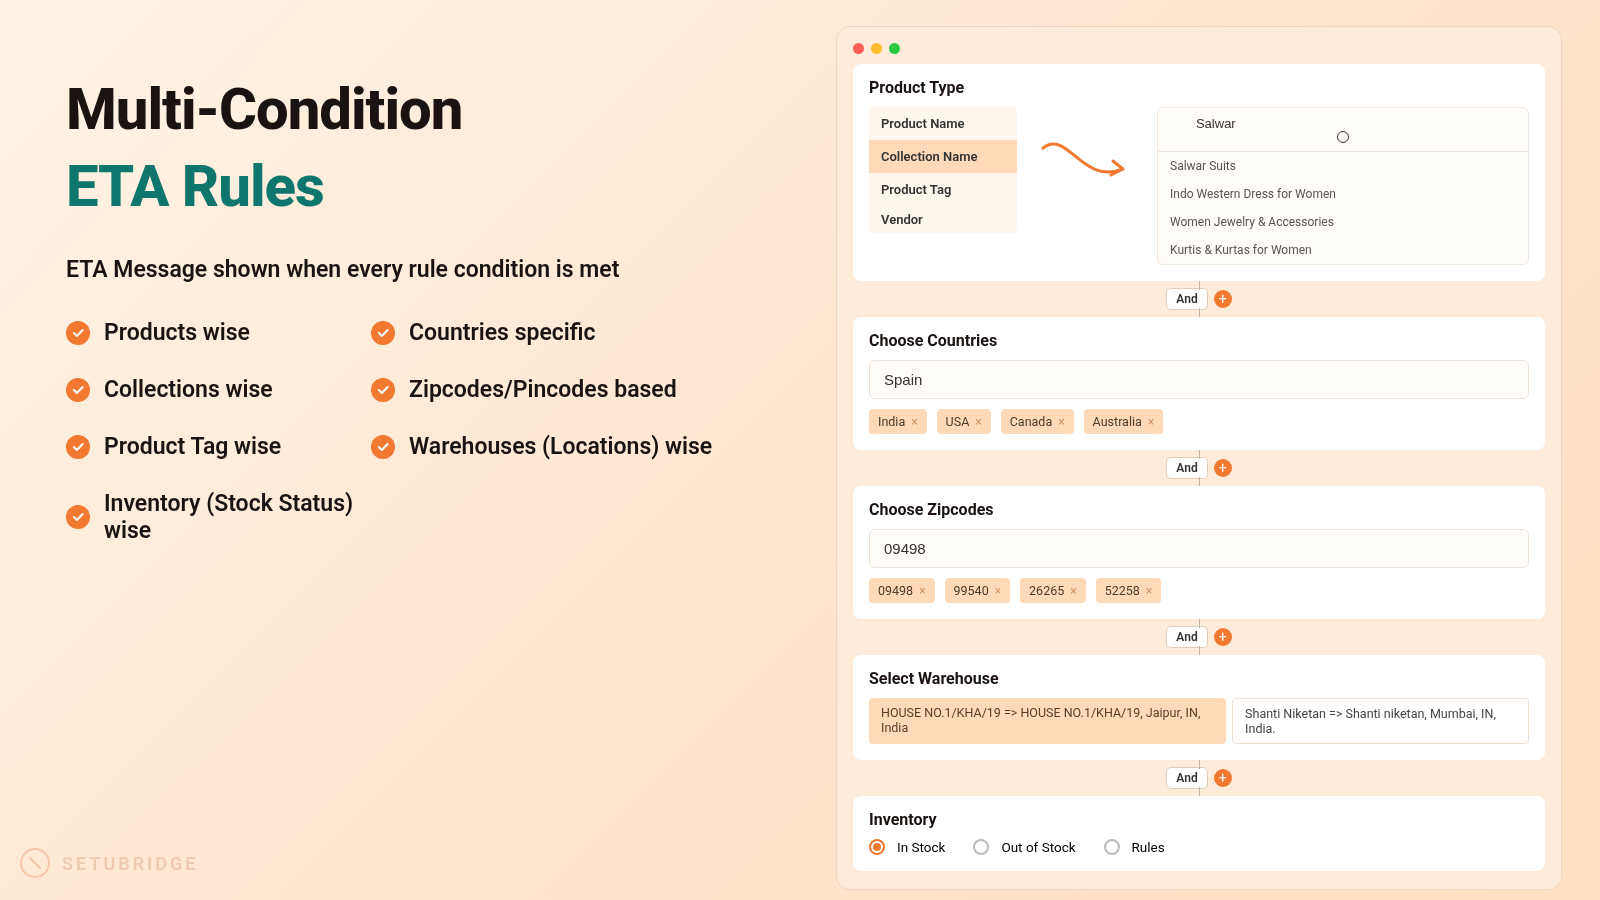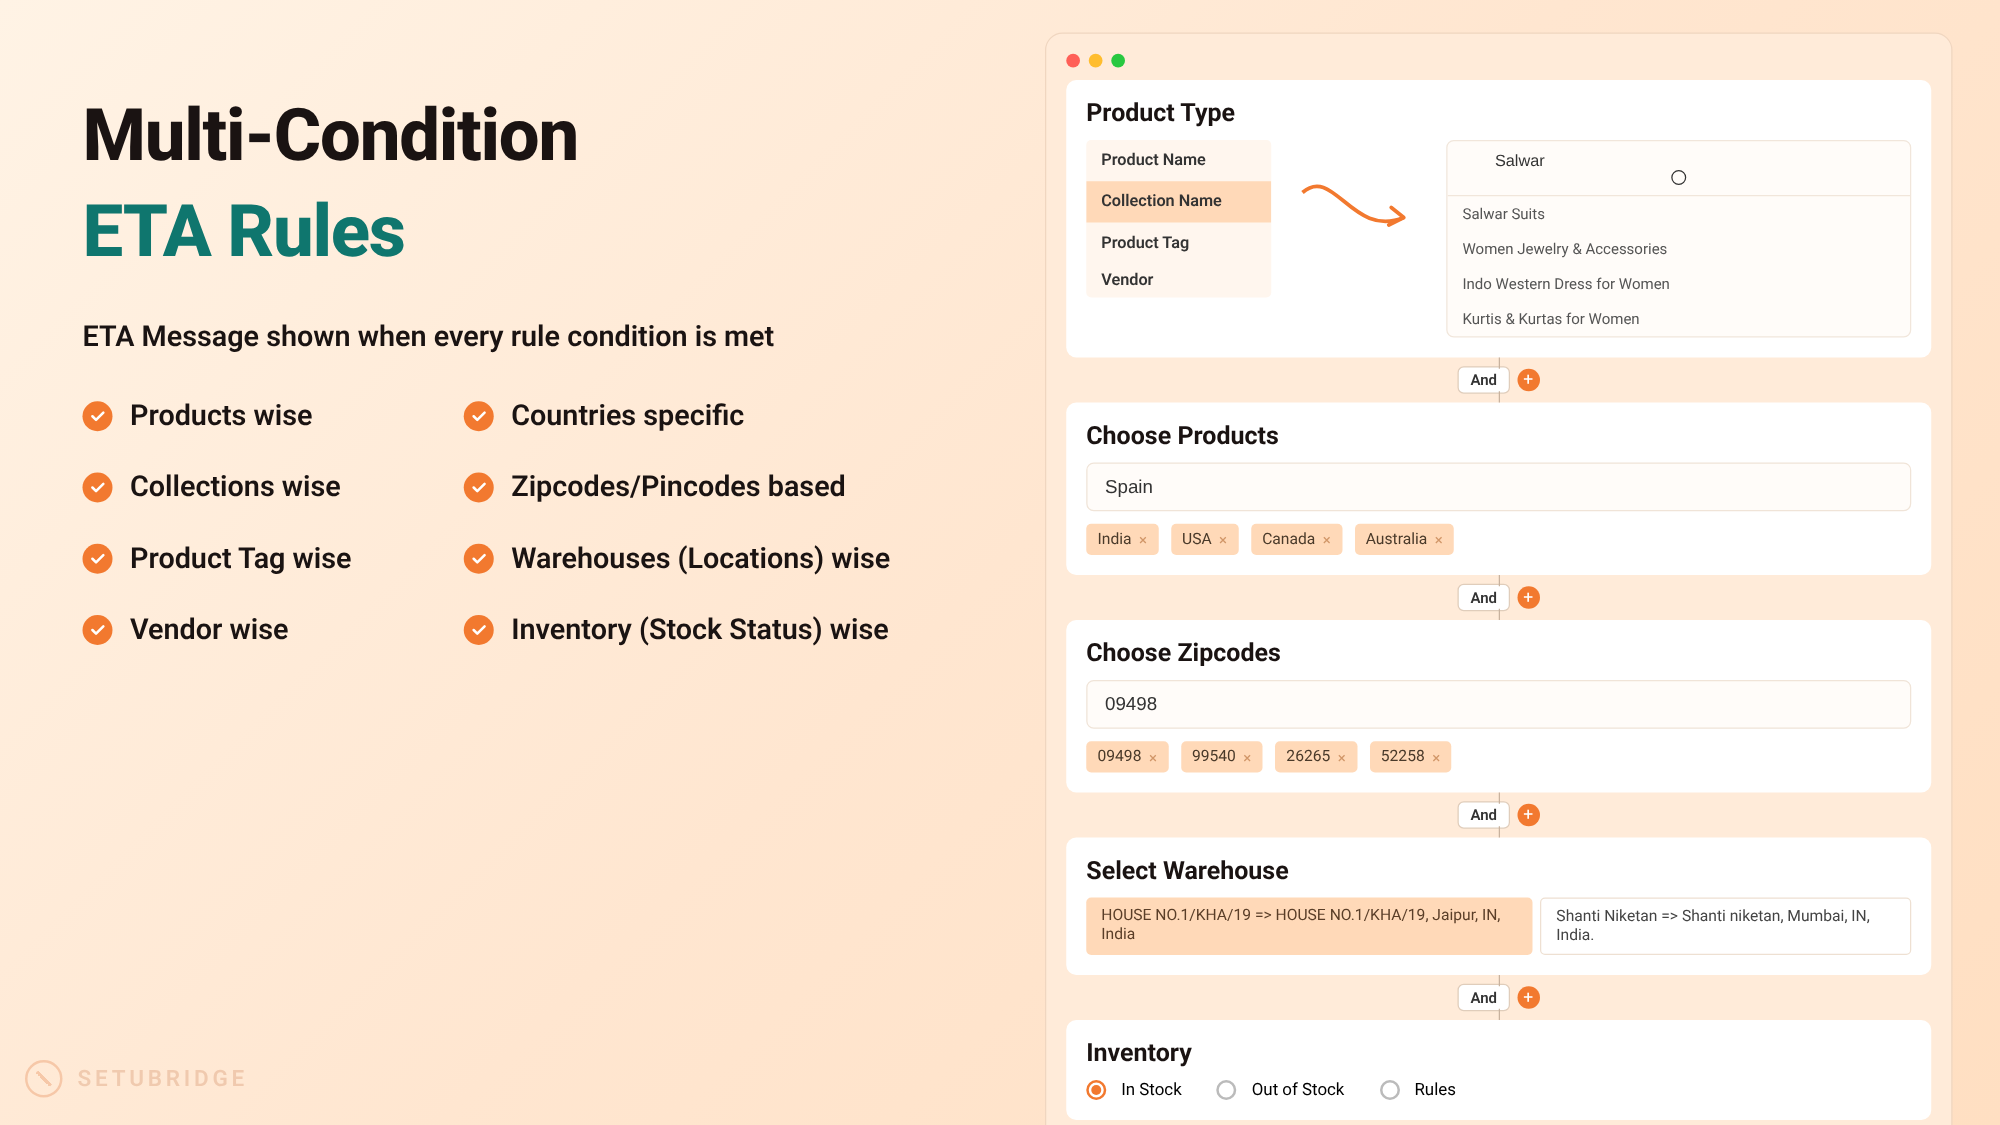--- a/index.html
+++ b/index.html
@@ -97,21 +97,21 @@
 .dot.y { background: #FFBD2E; }
 .dot.g { background: #28C840; }
 
 .card {
   background: #fff;
   border-radius: 8px;
   padding: 14px 16px 16px 16px;
   margin-bottom: 0;
 }
 .card-title {
-  font-size: 20px; font-weight: 700; color: #1a1312;
+  font-size: 16px; font-weight: 700; color: #1a1312;
   margin-bottom: 10px;
 }
 
 .connector {
   display: flex; align-items: center; justify-content: center;
   gap: 6px;
   position: relative;
   height: 36px;
 }
 .connector::before, .connector::after {
@@ -275,28 +275,20 @@
         </span>
         <span>Product Tag wise</span>
       </div>
       <div class="feature-item">
         <span class="check-icon">
           <svg viewBox="0 0 24 24">
             <path d="M5 12l5 5L20 7" stroke="#fff" stroke-width="3.5" fill="none" stroke-linecap="round" stroke-linejoin="round"></path>
           </svg>
         </span>
         <span>Warehouses (Locations) wise</span>
-      </div>
-      <div class="feature-item">
-        <span class="check-icon">
-          <svg viewBox="0 0 24 24">
-            <path d="M5 12l5 5L20 7" stroke="#fff" stroke-width="3.5" fill="none" stroke-linecap="round" stroke-linejoin="round"></path>
-          </svg>
-        </span>
-        <span>Vendor wise</span>
       </div>
       <div class="feature-item">
         <span class="check-icon">
           <svg viewBox="0 0 24 24">
             <path d="M5 12l5 5L20 7" stroke="#fff" stroke-width="3.5" fill="none" stroke-linecap="round" stroke-linejoin="round"></path>
           </svg>
         </span>
         <span>Inventory (Stock Status) wise</span>
       </div>
     </div>
@@ -327,35 +319,35 @@
         <path d="M 5 18 C 30 -4, 45 55, 86 38" stroke="#f2792f" stroke-width="3" fill="none"></path>
         <path d="M 86 38 L 76 30 M 86 38 L 74 44" stroke="#f2792f" stroke-width="3" fill="none" stroke-linecap="round"></path>
       </svg>
       <div class="pt-results">
         <div class="pt-search">
           <input class="pt-search-input" value="Salwar" style="">
           <span class="srch-icon"></span>
         </div>
         <div id="pt-results-list">
             <div class="pt-res-item">Salwar Suits</div>
+            <div class="pt-res-item">Indo Western Dress for Women</div>
             <div class="pt-res-item">Women Jewelry &amp; Accessories</div>
-            <div class="pt-res-item">Indo Western Dress for Women</div>
             <div class="pt-res-item">Kurtis &amp; Kurtas for Women</div>
           </div>
       </div>
     </div>
   </div>
 
   <div class="connector">
     <span class="and-pill">And</span>
     <span class="plus-btn">+</span>
   </div>
 
   <div class="card">
-    <div class="card-title">Choose Products</div>
+    <div class="card-title">Choose Countries</div>
     <input class="text-input" value="Spain" style="">
     <div class="chips" id="country-chips">
         <span class="chip">
           <span>India</span>
           <span class="x">×</span>
         </span>
         <span class="chip">
           <span>USA</span>
           <span class="x">×</span>
         </span>

